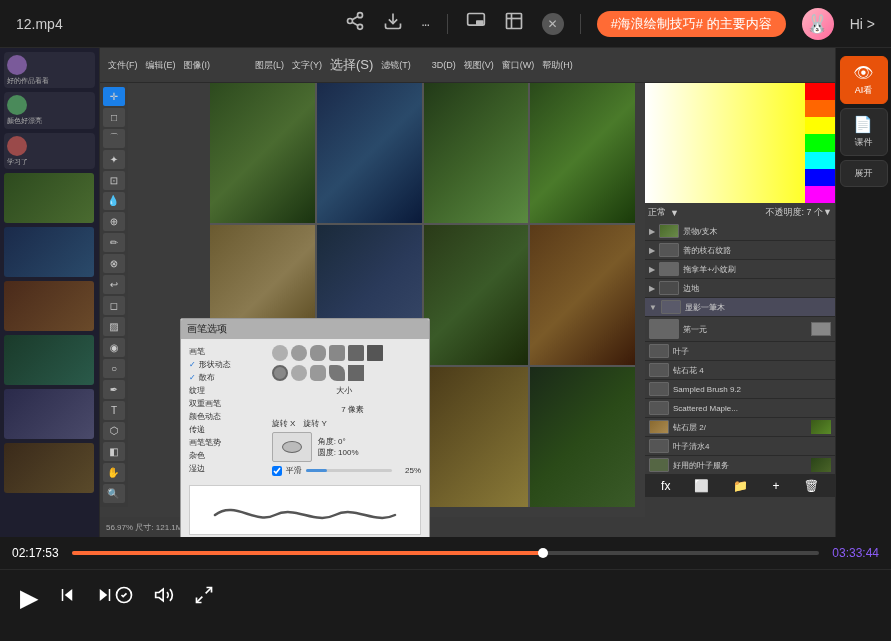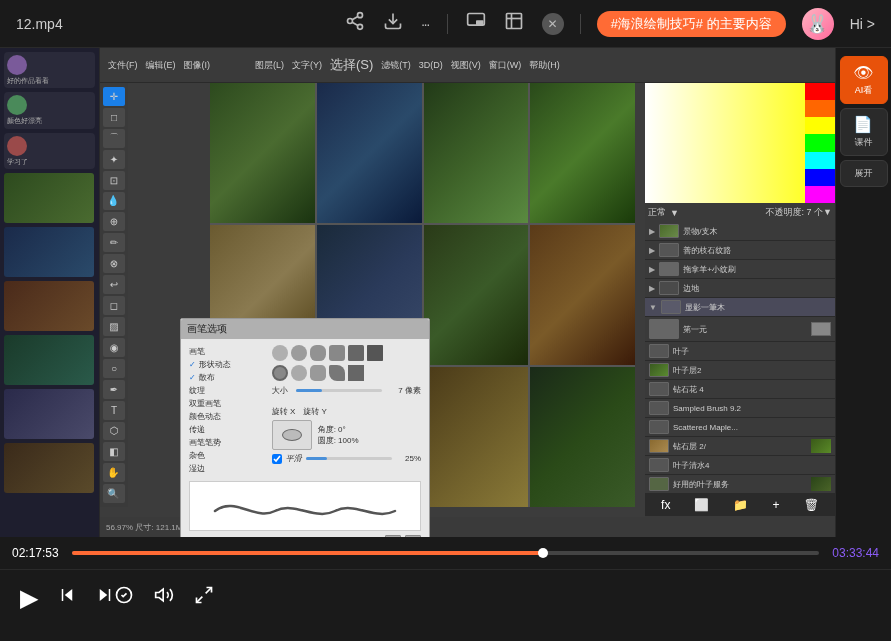--- a/index.html
+++ b/index.html
@@ -205,21 +205,21 @@
     <div class="ps-bg">
 
       <div class="ps-top-toolbar">
         <span style="font-size:9px;color:#ccc;">文件(F)</span>
         <span style="font-size:9px;color:#ccc;">编辑(E)</span>
         <span style="font-size:9px;color:#ccc;">图像(I)</span>
         <span style="font-size:9px;color:#ccc;padding-left:37px;">图层(L)</span>
         <span style="font-size:9px;color:#ccc;">文字(Y)</span>
         <span style="font-size:13px;color:#ccc;">选择(S)</span>
         <span style="font-size:9px;color:#ccc;">滤镜(T)</span>
-        <span style="font-size:9px;color:#ccc;">3D(D)</span>
+        <span style="font-size:9px;color:#ccc;margin-left:13px;">3D(D)</span>
         <span style="font-size:9px;color:#ccc;">视图(V)</span>
         <span style="font-size:9px;color:#ccc;">窗口(W)</span>
         <span style="font-size:9px;color:#ccc;">帮助(H)</span>
       </div>
 
       <div class="ps-left-toolbar">
         <div class="ps-tool active">✛</div>
         <div class="ps-tool">□</div>
         <div class="ps-tool">⌒</div>
         <div class="ps-tool">✦</div>
@@ -288,21 +288,21 @@
               <div style="width:16px;height:16px;background:#555;border-radius:5%;opacity:1;"></div>
             </div>
             <div style="display:flex;gap:3px;margin-bottom:4px;">
               <div style="width:16px;height:16px;background:#888;border-radius:50%;border:2px solid #666;"></div>
               <div style="width:16px;height:16px;background:#aaa;border-radius:50%;"></div>
               <div style="width:16px;height:16px;background:#999;border-radius:30%;"></div>
               <div style="width:16px;height:16px;background:#777;border-radius:10% 50%;"></div>
               <div style="width:16px;height:16px;background:#666;border-radius:0;"></div>
             </div>
 
-            <div style="display:flex;align-items:center;gap:4px;margin-bottom:10px;">
+            <div style="display:flex;align-items:center;gap:4px;margin-bottom:3px;flex-direction:column;">
               <span style="min-width:20px;">大小</span>
               <div style="flex:1;height:3px;background:#ccc;border-radius:2px;position:relative;">
                 <div style="width:30%;height:100%;background:#4a90d9;border-radius:2px;"></div>
               </div>
               <span style="min-width:35px;text-align:right;font-size:8px;">7 像素</span>
             </div>
 
             <div style="display:flex;gap:8px;margin-bottom:3px;font-size:8px;">
               <span>旋转 X</span>
               <span>旋转 Y</span>
@@ -313,21 +313,21 @@
                 <div style="width:20px;height:12px;border:1px solid #666;border-radius:50%;background:#bbb;"></div>
               </div>
               <div style="font-size:8px;color:#333;">
                 <div>角度: 0°</div>
                 <div>圆度: 100%</div>
               </div>
             </div>
 
             <div style="display:flex;align-items:center;gap:4px;margin-bottom:3px;">
               <input type="checkbox" checked="" style="width: 10px; height: 10px;">
-              <span style="font-size:8px;font-style:italic;">平滑</span>
+              <span style="font-size:8px;">平滑</span>
               <div style="flex:1;height:3px;background:#ccc;border-radius:2px;">
                 <div style="width:25%;height:100%;background:#4a90d9;border-radius:2px;"></div>
               </div>
               <span style="font-size:8px;min-width:25px;text-align:right;">25%</span>
             </div>
           </div>
         </div>
 
         <div style="width:100%;height:50px;background:#fff;border:1px solid #ccc;margin-top:6px;display:flex;align-items:center;justify-content:center;">
           <svg width="200" height="40" viewBox="0 0 200 40">
@@ -389,24 +389,20 @@
             <span class="ps-layer-name" style="font-size:8px;">显影一筆木</span>
           </div>
           <div class="ps-layer-item">
             <div class="ps-layer-thumb" style="background:#666;width:30px;height:20px;"></div>
             <span class="ps-layer-name" style="font-size:8px;">第一元</span>
             <div style="width:20px;height:14px;background:#888;border:1px solid #666;"></div>
           </div>
           <div class="ps-layer-item">
             <div class="ps-layer-thumb"></div>
             <span class="ps-layer-name" style="font-size:8px;">叶子</span>
-          </div>
-          <div class="ps-layer-item">
-            <div class="ps-layer-thumb" style="background:linear-gradient(135deg,#3a5a20,#5a8a30);"></div>
-            <span class="ps-layer-name" style="font-size:8px;">叶子层2</span>
           </div>
           <div class="ps-layer-item">
             <div class="ps-layer-thumb"></div>
             <span class="ps-layer-name" style="font-size:8px;">钻石花 4</span>
           </div>
           <div class="ps-layer-item">
             <div class="ps-layer-thumb"></div>
             <span class="ps-layer-name" style="font-size:8px;">Sampled Brush 9.2</span>
           </div>
           <div class="ps-layer-item">

